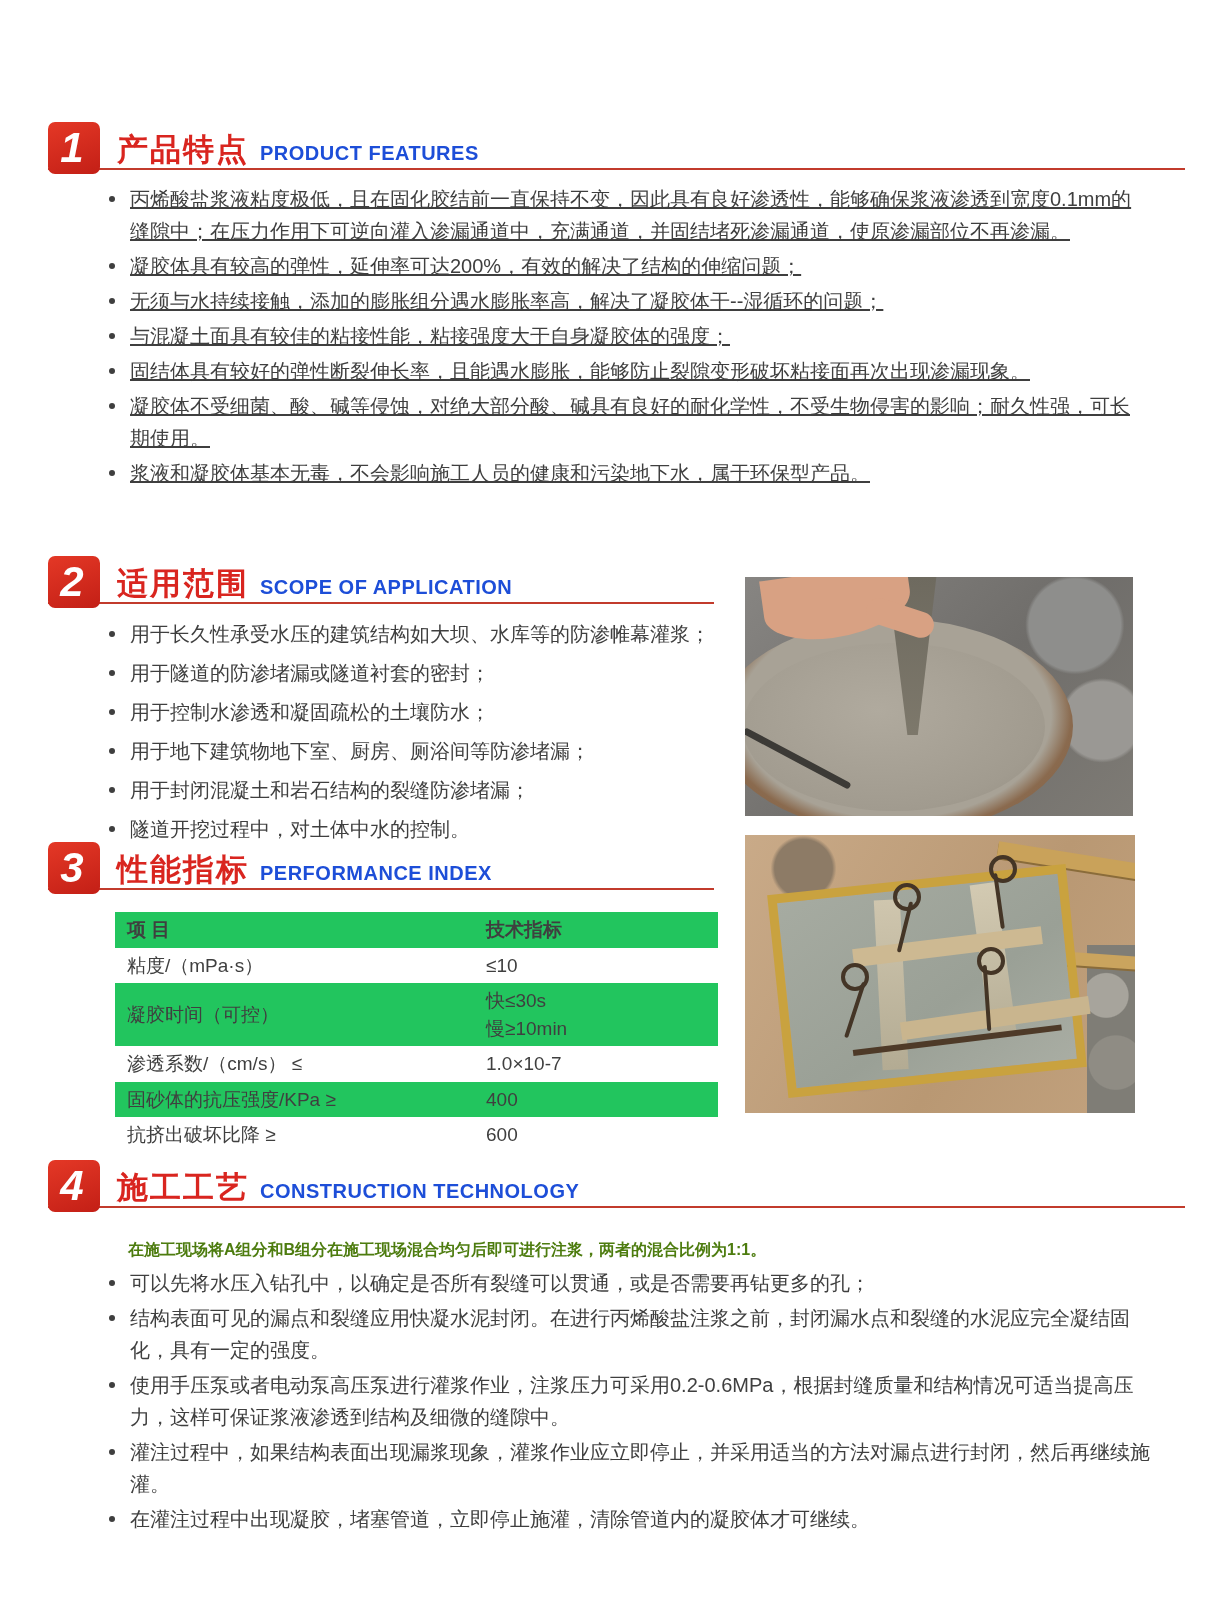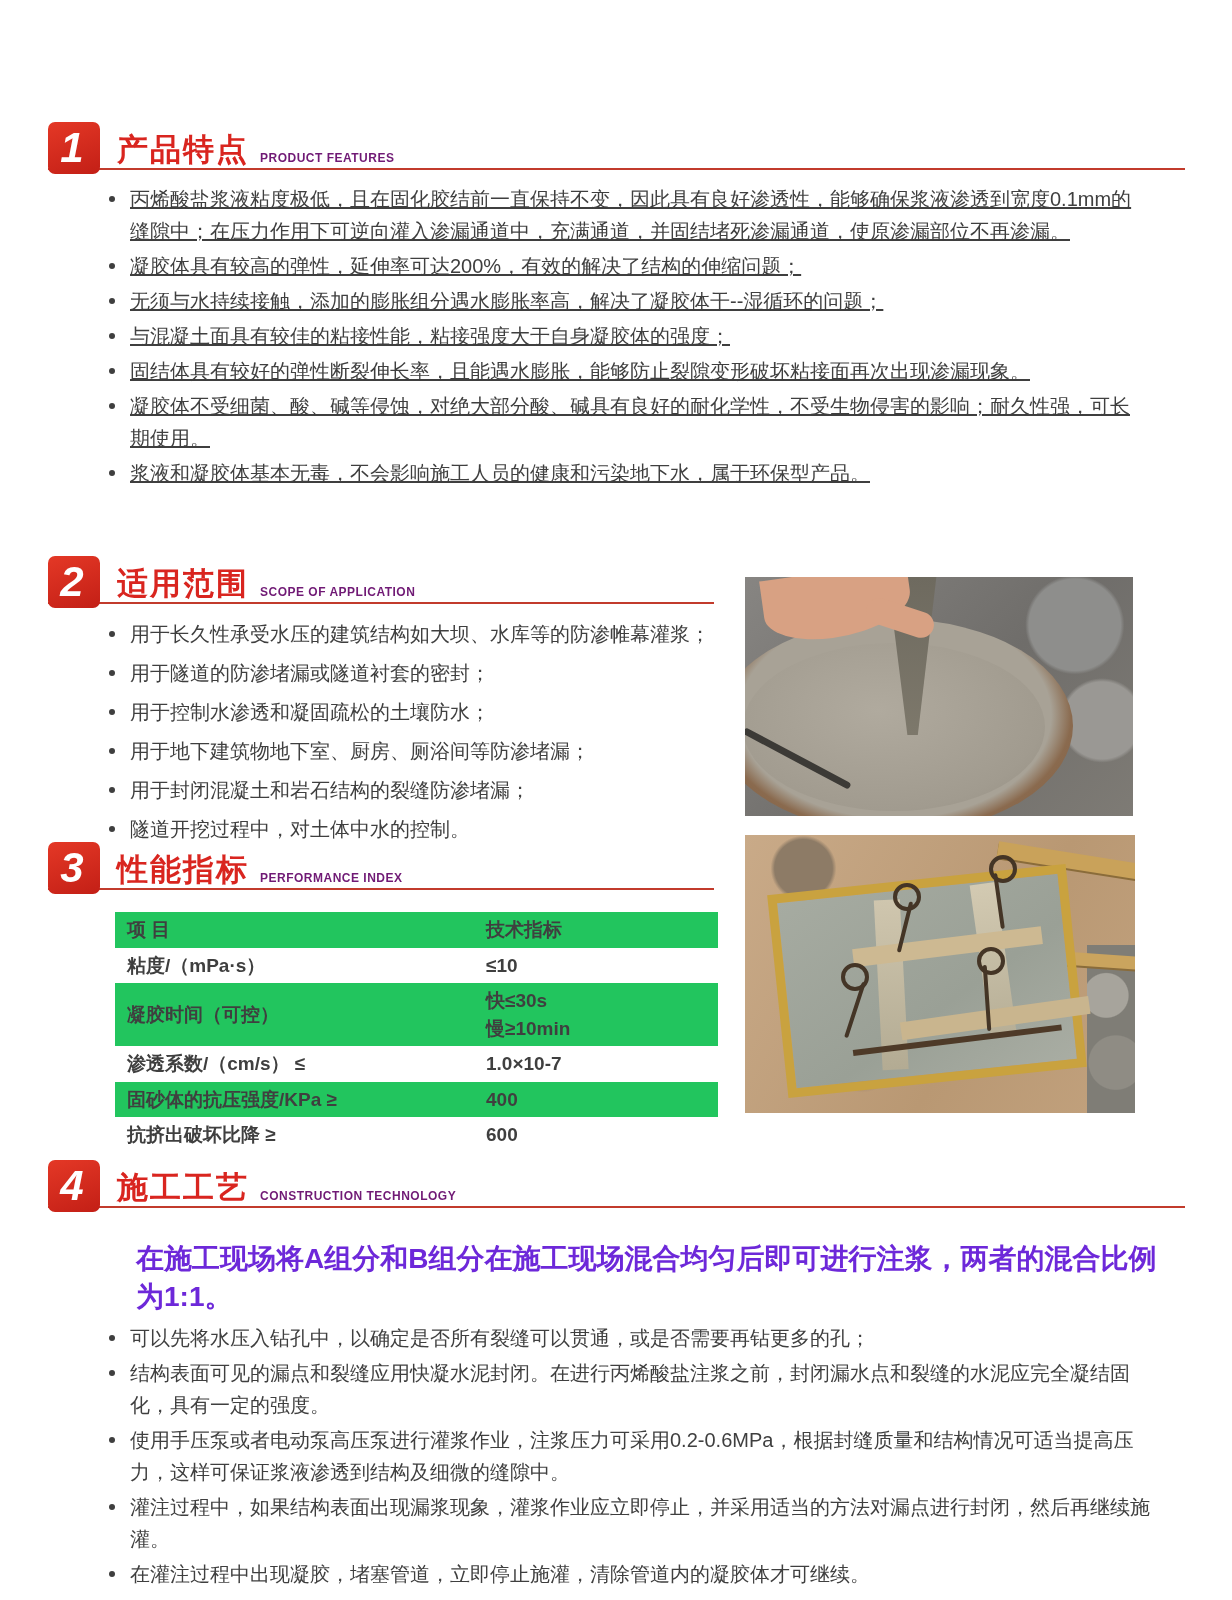--- a/index.html
+++ b/index.html
@@ -21,34 +21,34 @@
   .sec-head.wide{width:1137px;}
   .sec-head.narrow{width:666px;}
   .num-box{
     width:52px;height:52px;margin-bottom:-6px;border-radius:7px;
     background:linear-gradient(160deg,#e43826,#c31f16);
     color:#fff;font-size:42px;font-weight:bold;font-style:italic;
     display:flex;align-items:center;justify-content:center;flex:0 0 auto;
     padding-right:4px;box-sizing:border-box;
   }
   .sec-title{color:#d9251f;font-size:31px;font-weight:bold;margin-left:17px;letter-spacing:2px;line-height:1.15;}
-  .sec-sub{color:#701a75;font-size:12px;font-weight:bold;margin-left:11px;margin-bottom:3px;letter-spacing:.5px;}
+  .sec-sub{color:#1d4ed8;font-size:20px;font-weight:bold;margin-left:11px;margin-bottom:3px;letter-spacing:.5px;}
   
   ul.bullets{list-style:none;margin:0;padding:0;position:absolute;}
   ul.bullets li{position:relative;padding-left:30px;font-size:20px;line-height:1.6;margin-bottom:3px;}
   ul.bullets li::before{content:"";position:absolute;left:9px;top:13px;width:6px;height:6px;border-radius:50%;background:#3f3f3f;}
   #s1-list{left:100px;top:183px;width:1032px;text-decoration:underline;}
   #s2-list{left:100px;top:618px;width:630px;}
   #s2-list li{margin-bottom:7px;}
   #s4-block{position:absolute;left:100px;top:1240px;width:1062px;}
-  #s4-intro{font-size:28px;font-weight:bold;color:#6d28d9;margin:0 0 6px 36px;}
+  #s4-intro{font-size:16px;font-weight:bold;color:#4d7c0f;margin:0 0 6px 28px;}
   #s4-list{position:static;}
   
   table.perf{position:absolute;left:115px;top:912px;width:603px;border-collapse:collapse;font-size:19px;}
-  table.perf th,table.perf td{padding:4px 12px;text-align:left;font-weight:bold;line-height:1.45;vertical-align:middle;}
+  table.perf th,table.perf td{padding:4px 12px;text-align:left;font-weight:normal;line-height:1.45;vertical-align:middle;}
   table.perf th{font-weight:bold;}
   table.perf .row-gray{background:#22c55e;}
   table.perf .row-white{background:#ffffff;}
   table.perf th:first-child,table.perf td:first-child{width:335px;}
   
   .photo{position:absolute;overflow:hidden;}
   #photo1{left:745px;top:577px;width:388px;height:239px;background:
     radial-gradient(circle at 85% 20%,#8e8e8c 0 12%,transparent 13%),
     radial-gradient(circle at 92% 60%,#9a9894 0 10%,transparent 11%),
     linear-gradient(135deg,#878582,#6f6d6a 55%,#7e7b75);}

